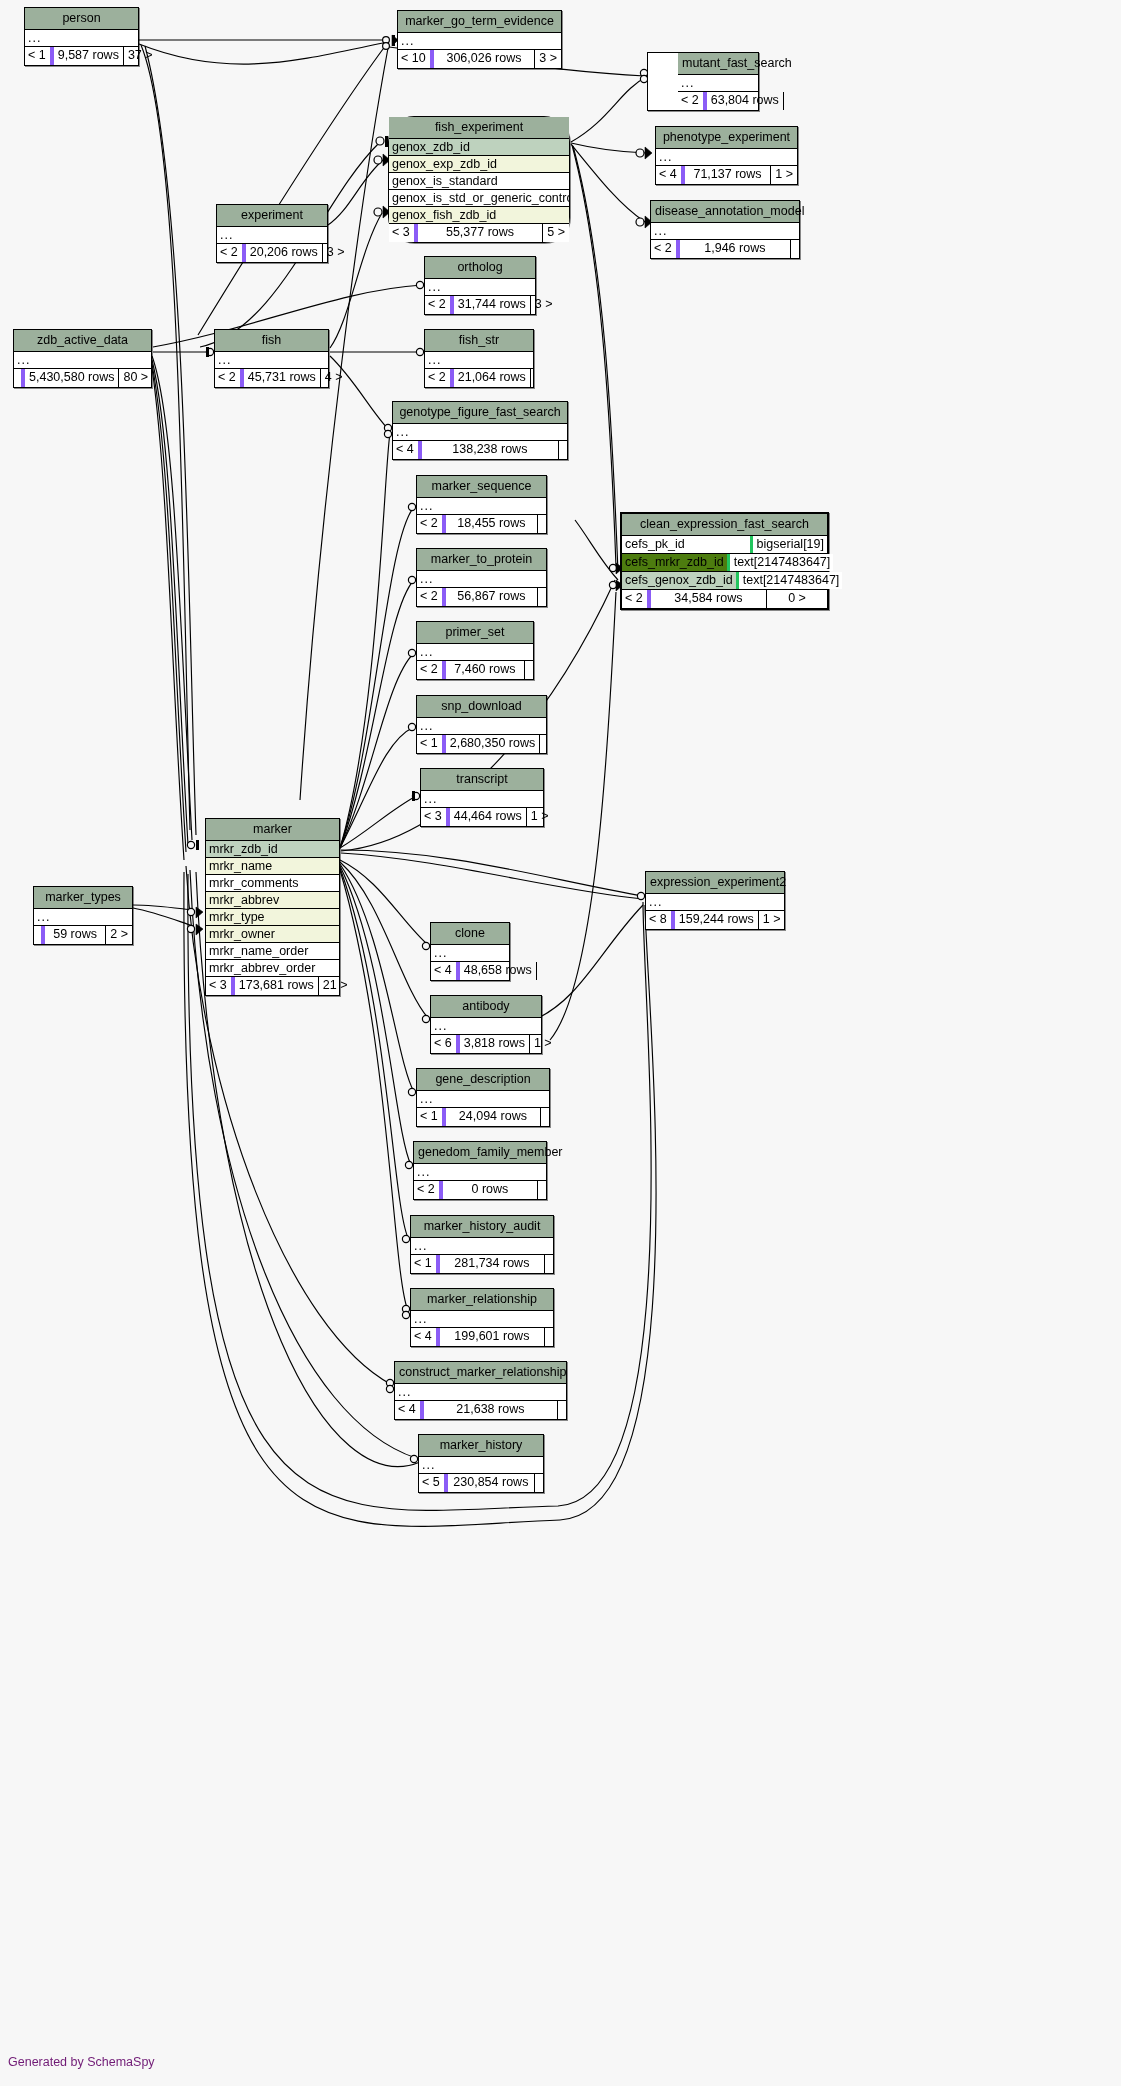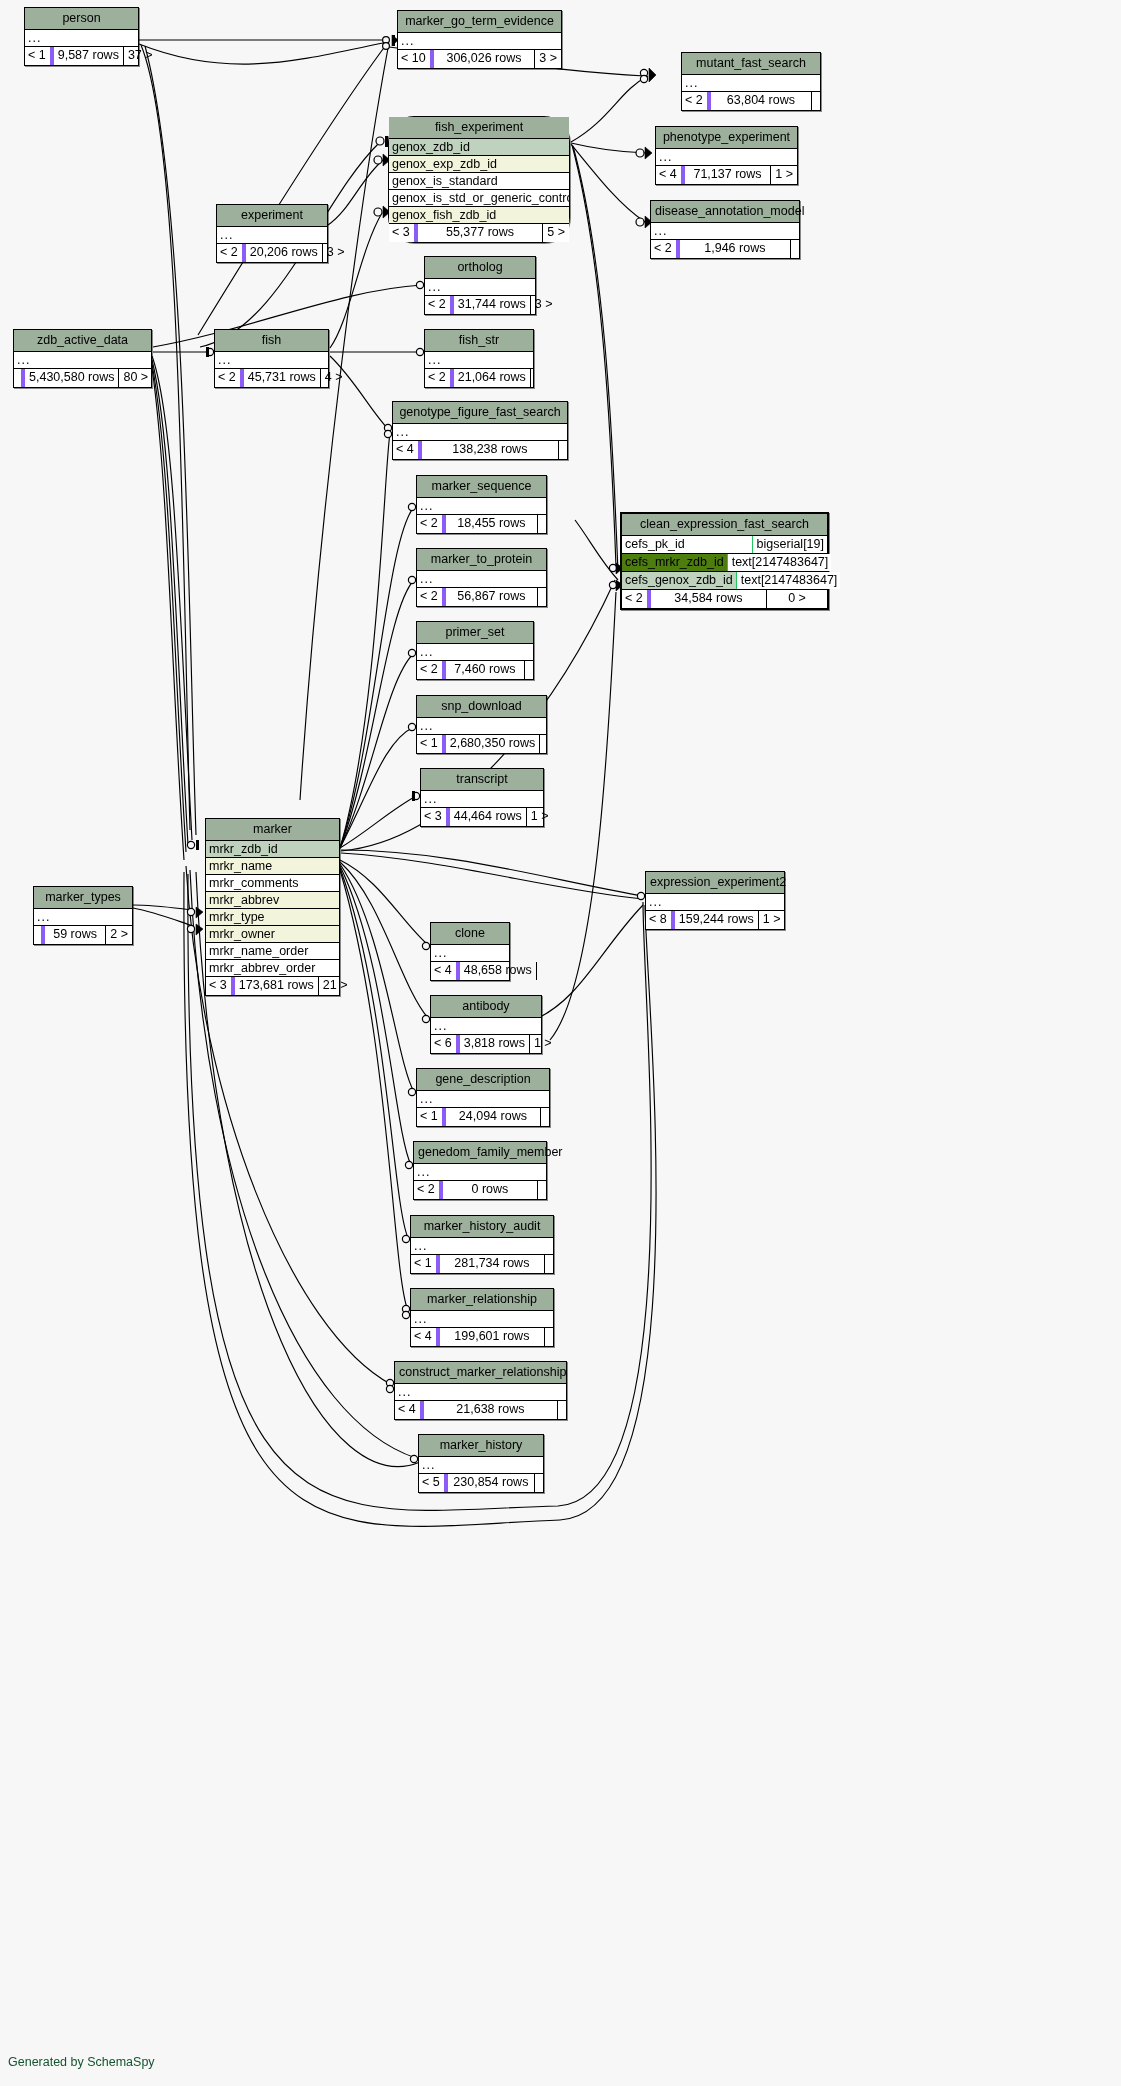--- a/index.html
+++ b/index.html
@@ -39,21 +39,21 @@
     box-sizing:border-box;
     white-space:nowrap;
     overflow:hidden;
     background:#ffffff;
   }
   .row.pk{background:#bed2be;}
   .row.fk{background:#f2f5dc;}
   .row.ellipsis{color:#000;letter-spacing:1px;}
   .row2{display:flex;border-bottom:1px solid #000;}
   .row2 .c1{flex:1;padding:1px 3px 2px 3px;line-height:15px;height:17px;box-sizing:border-box;white-space:nowrap;}
-  .row2 .c2{flex:0 0 auto;border-left:1px solid #22c55e;padding:1px 3px 2px 4px;line-height:15px;height:17px;box-sizing:border-box;white-space:nowrap;}
+  .row2 .c2{flex:0 0 auto;border-left:3px solid #22c55e;padding:1px 3px 2px 4px;line-height:15px;height:17px;box-sizing:border-box;white-space:nowrap;}
   .foot{
     display:flex;
     line-height:15px;
     height:18px;
     box-sizing:border-box;
     background:#ffffff;
   }
   .foot .f-left{
     padding:1px 4px 2px 3px;
     white-space:nowrap;
@@ -70,21 +70,21 @@
   }
   .foot .f-right{
     text-align:center;
     padding:1px 4px 2px 4px;
     white-space:nowrap;
     box-sizing:border-box;
   }
   .credit{
     position:absolute;
     left:8px;top:2055px;
-    font-size:12.5px;color:#14532d;
+    font-size:12.5px;color:#701a75;
   }
   svg path{fill:none;stroke:#000;stroke-width:1.15px;}
   svg .conn{fill:none;stroke:#000;stroke-width:1.15px;}
   svg circle.crow{fill:#f7f7f7;stroke:#000;stroke-width:1.2px;}
   svg polygon.arrow{fill:#000;stroke:#000;stroke-width:0.6px;}
   svg rect.bar{fill:#000;}
 </style>
 </head>
 <body>
 
@@ -256,21 +256,21 @@
 <div class="tbl" style="left:397px;top:10px;width:165px;">
   <div class="thead">marker_go_term_evidence</div>
   <div class="row ellipsis">...</div>
   <div class="foot">
     <span class="f-left">&lt; 10</span>
     <span class="f-mid">306,026 rows</span>
     <span class="f-right">3 &gt;</span>
   </div>
 </div>
 
-<div class="tbl" style="left:681px;top:52px;width:140px;">
+<div class="tbl" style="left:647px;top:52px;width:112px;padding-left:30px;">
   <div class="thead">mutant_fast_search</div>
   <div class="row ellipsis">...</div>
   <div class="foot">
     <span class="f-left">&lt; 2</span>
     <span class="f-mid">63,804 rows</span>
     <span class="f-right"></span>
   </div>
 </div>
 
 <div class="tbl" style="left:388px;top:116px;width:182px;border-radius:26px;">

